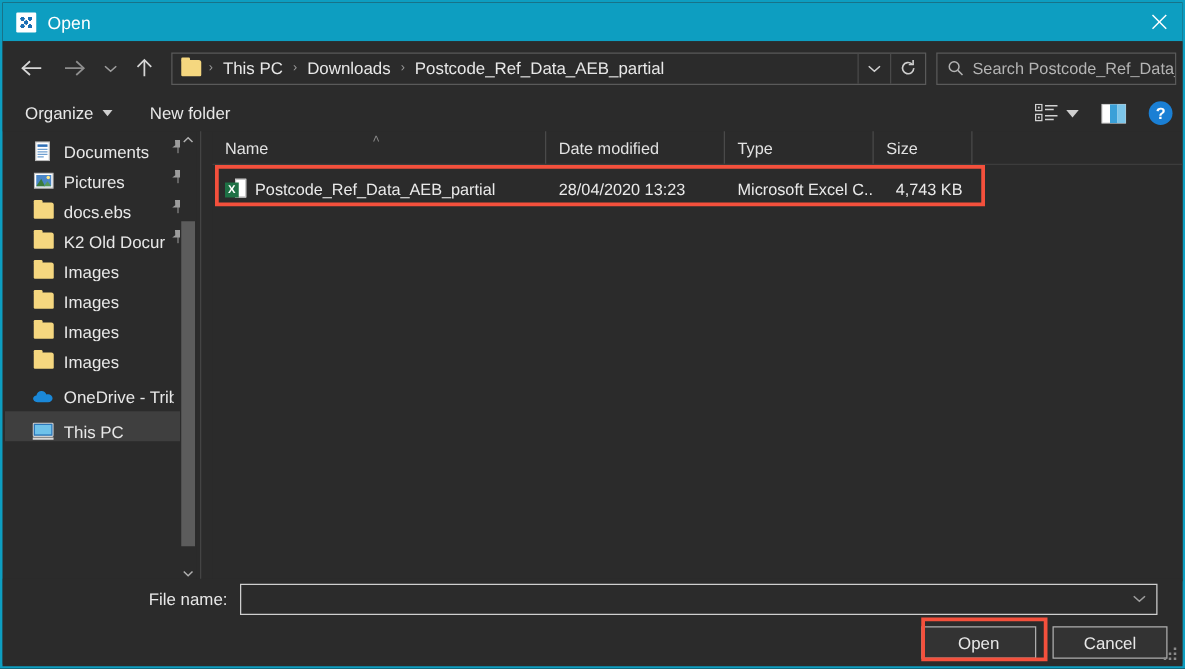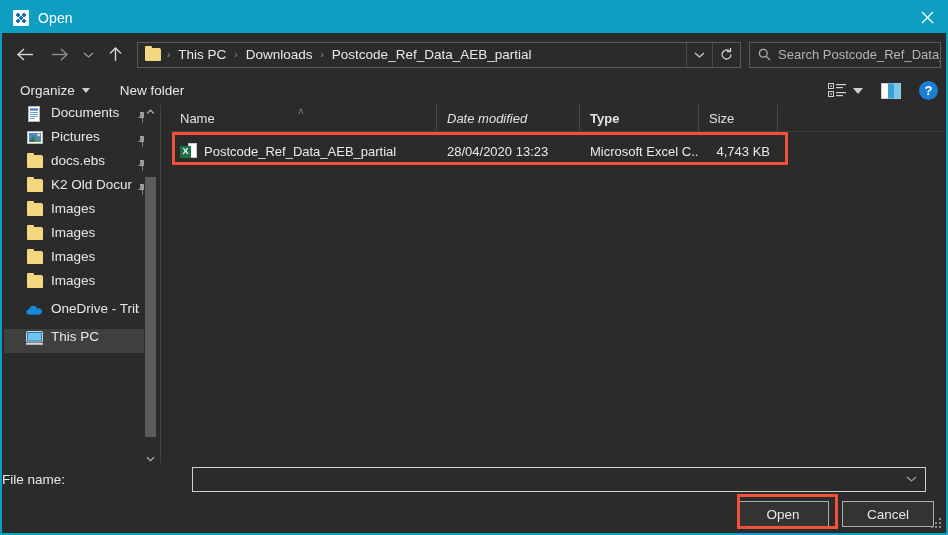--- a/index.html
+++ b/index.html
@@ -223,21 +223,21 @@
     position: absolute;
     left: 2px; top: 103px;
     width: 152px;
     height: 360px;
     background: #2b2b2b;
     overflow: hidden;
   }
   .side-item {
     height: 24px;
     display: flex;
-    align-items: flex-start;
+    align-items: flex-end;
     padding-left: 22px;
     position: relative;
     box-sizing: border-box;
   }
   .side-item.selected { background: #3f3f3f; }
   .side-ico {
     width: 17px; height: 17px;
     flex: none;
     display: flex;
     align-items: center;
@@ -327,22 +327,22 @@
     color: #e2e2e2;
     height: 26px;
     display: flex;
     align-items: center;
     padding-left: 10px;
     box-sizing: border-box;
     border-right: 1px solid #4a4a4a;
     white-space: nowrap;
   }
   .col-name { width: 267px; }
-  .col-date { width: 143px; font-style: italic; }
-  .col-type { width: 119px; font-weight: bold; }
+  .col-date { width: 143px; }
+  .col-type { width: 119px; }
   .col-size { width: 79px; }
   .col-pad { flex: 1; border-right: none; }
   .sort-caret {
     position: absolute;
     left: 128px; top: 1px;
     color: #8c8c8c;
     font-size: 10px;
   }
 
   .filerow {
@@ -415,21 +415,21 @@
   .filename-row {
     position: absolute;
     left: 0; top: 2px;
     width: 944px;
     height: 28px;
     display: flex;
     align-items: center;
   }
   .fn-label {
     width: 190px;
-    text-align: left;
+    text-align: right;
     padding-right: 10px;
     font-size: 13.5px;
     color: #e8e8e8;
     box-sizing: border-box;
   }
   .fn-input {
     width: 734px;
     height: 25px;
     border: 1px solid #cfcfcf;
     background: #2b2b2b;

